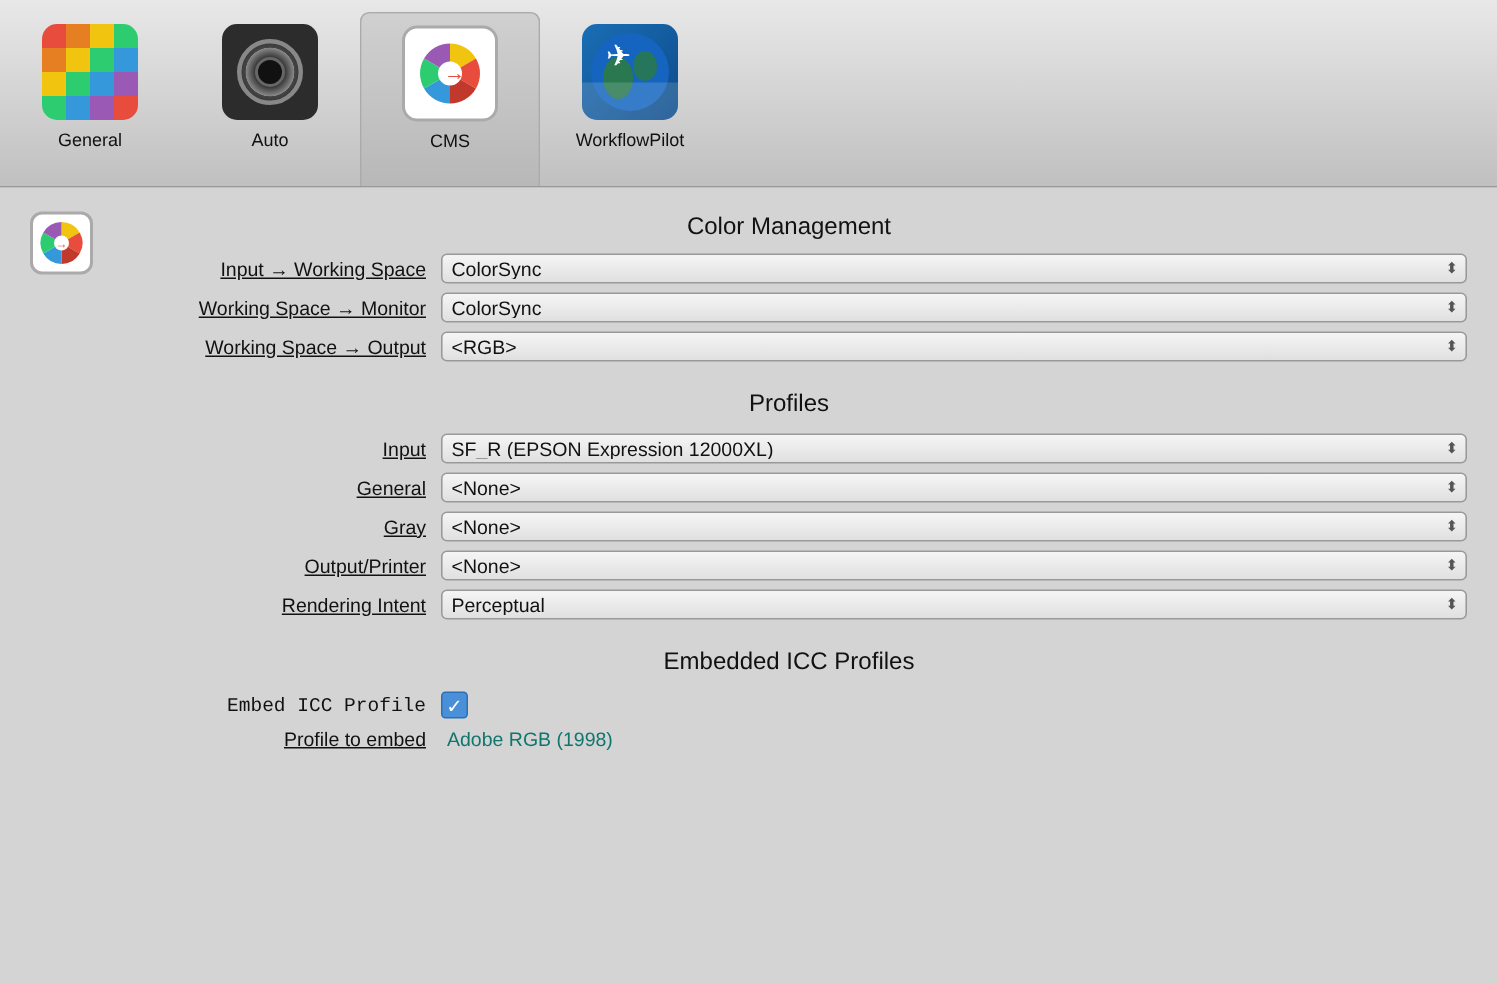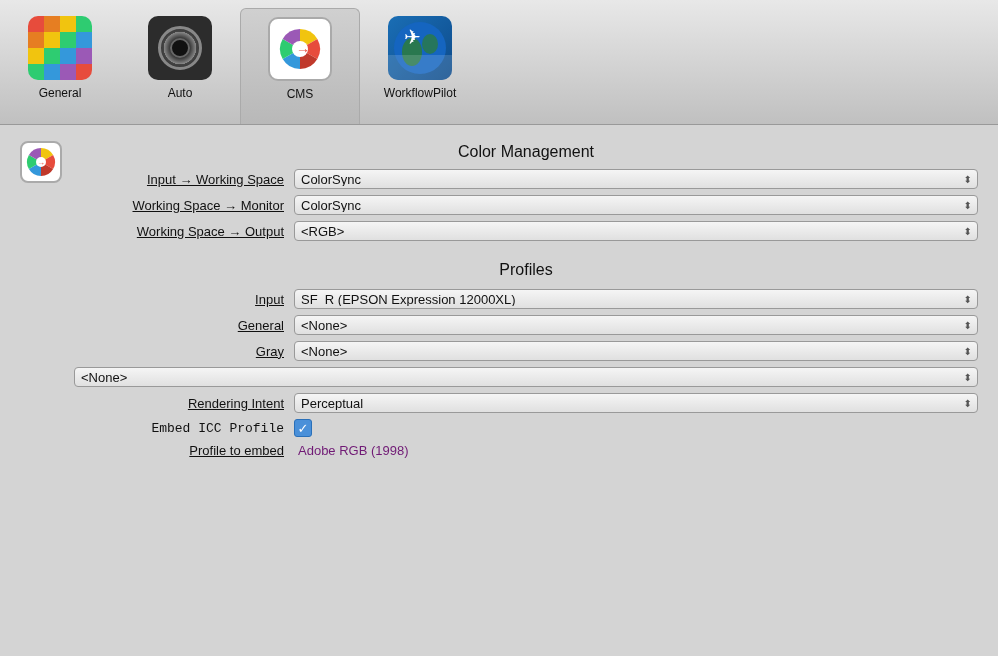--- a/index.html
+++ b/index.html
@@ -266,21 +266,21 @@
       display: flex;
       align-items: center;
       justify-content: center;
       color: white;
       font-size: 13px;
       cursor: pointer;
     }
 
     .static-value {
       font-size: 13px;
-      color: #701a75;
+      color: #0f766e;
       flex: 1;
       padding-left: 4px;
     }
   </style>
 </head>
 <body>
 
 <div class="toolbar">
 
   <div class="toolbar-item">
@@ -429,36 +429,38 @@
     <div class="form-row">
       <div class="form-label">Gray</div>
       <div class="select-wrapper">
         <select>
           <option>&lt;None&gt;</option>
         </select>
       </div>
     </div>
 
     <div class="form-row">
+      <div class="form-label">Output/Printer</div>
       <div class="select-wrapper">
         <select>
           <option>&lt;None&gt;</option>
         </select>
       </div>
     </div>
 
     <div class="form-row">
       <div class="form-label">Rendering Intent</div>
       <div class="select-wrapper">
         <select>
           <option>Perceptual</option>
         </select>
       </div>
     </div>
 
+    <div class="section-title divider-section">Embedded ICC Profiles</div>
 
     <div class="checkbox-row">
       <div class="checkbox-label">Embed ICC Profile</div>
       <div class="checkbox-control">
         <div class="checkmark-box">✓</div>
       </div>
     </div>
 
     <div class="form-row">
       <div class="form-label">Profile to embed</div>

